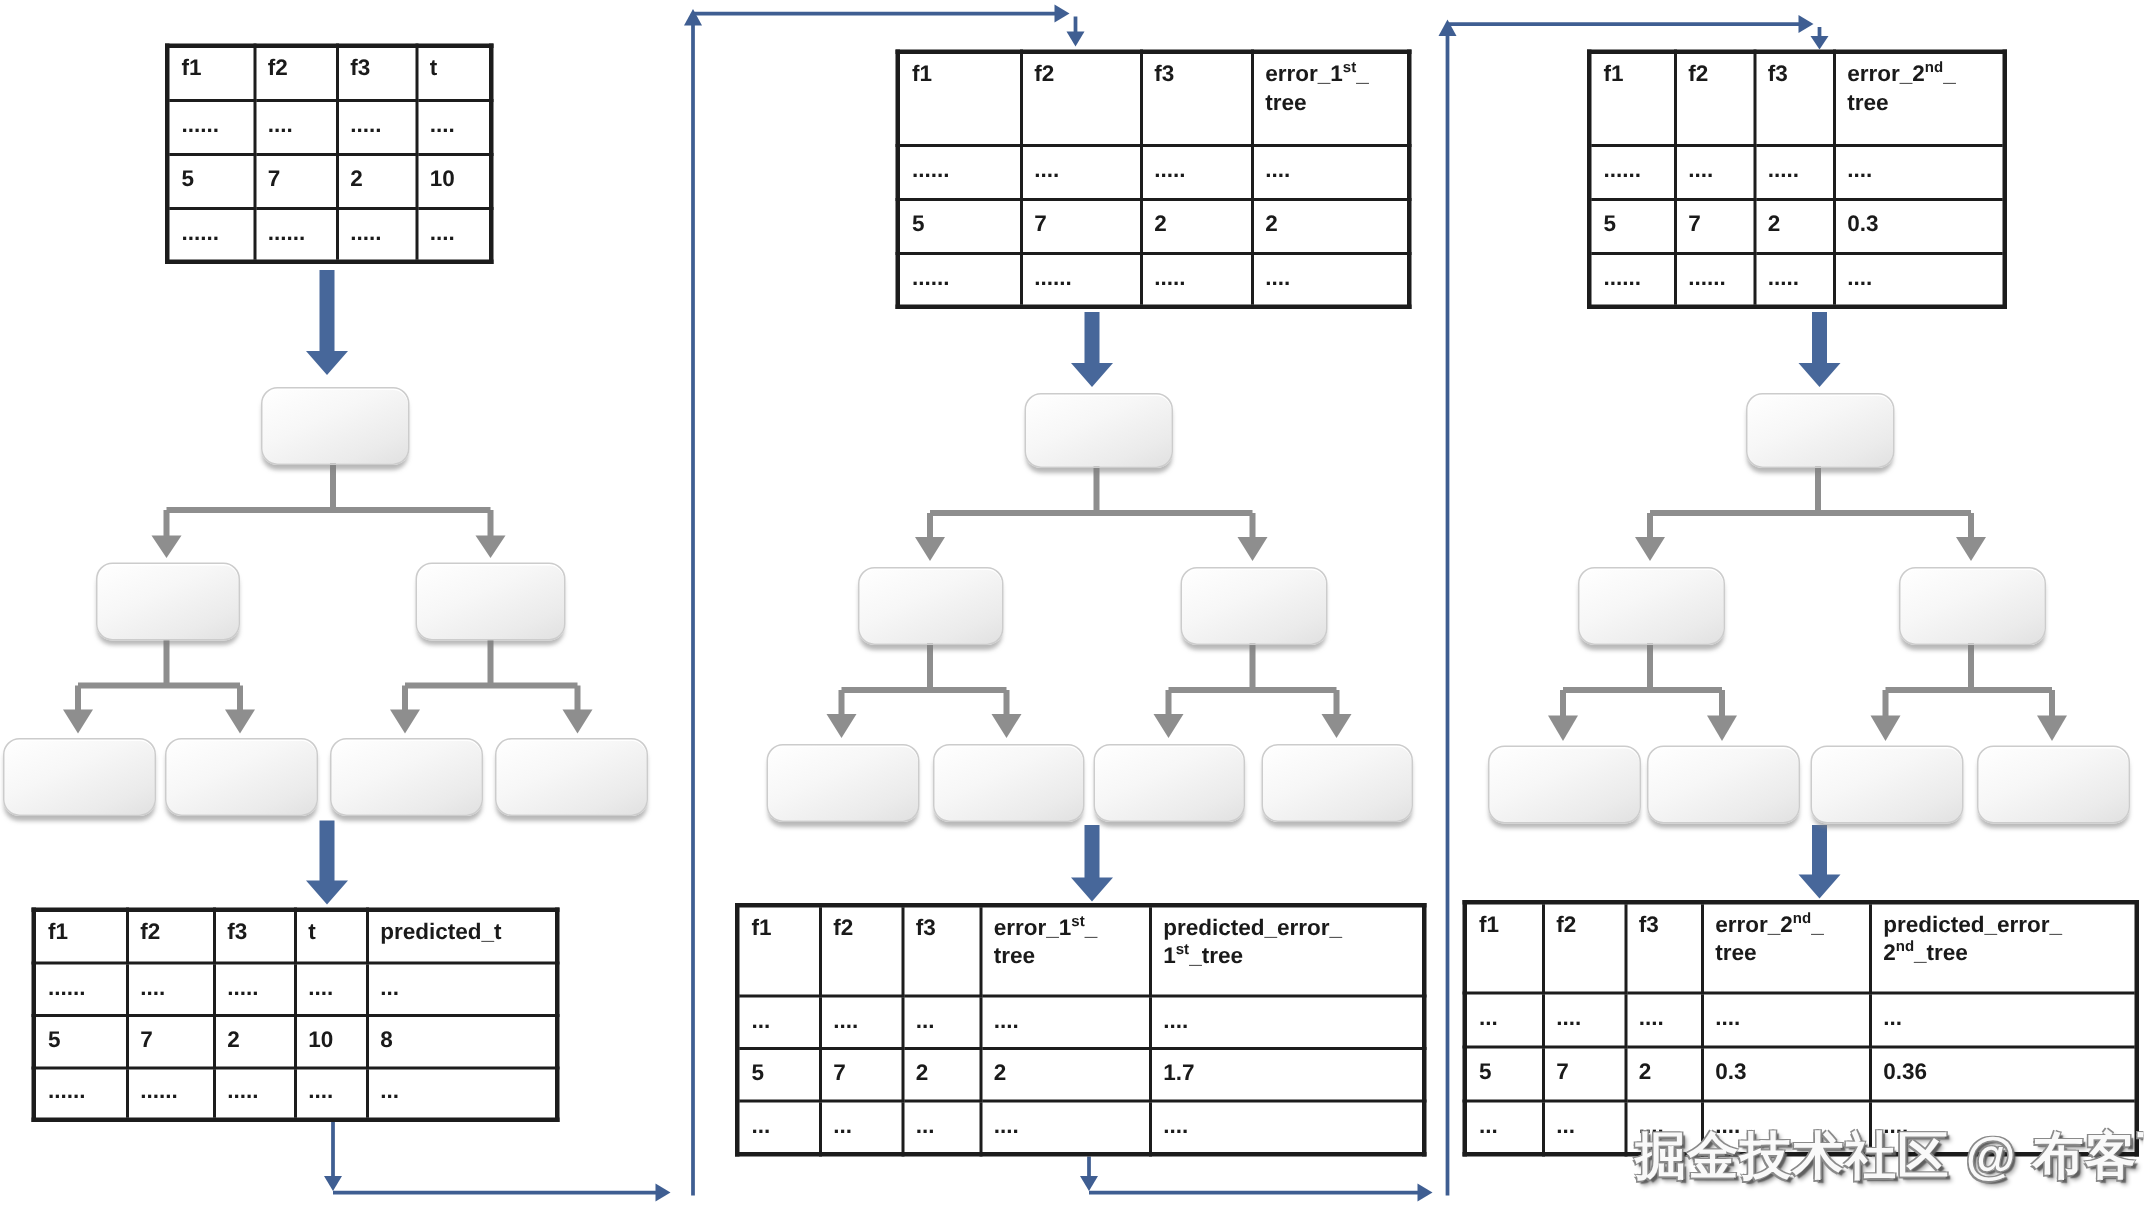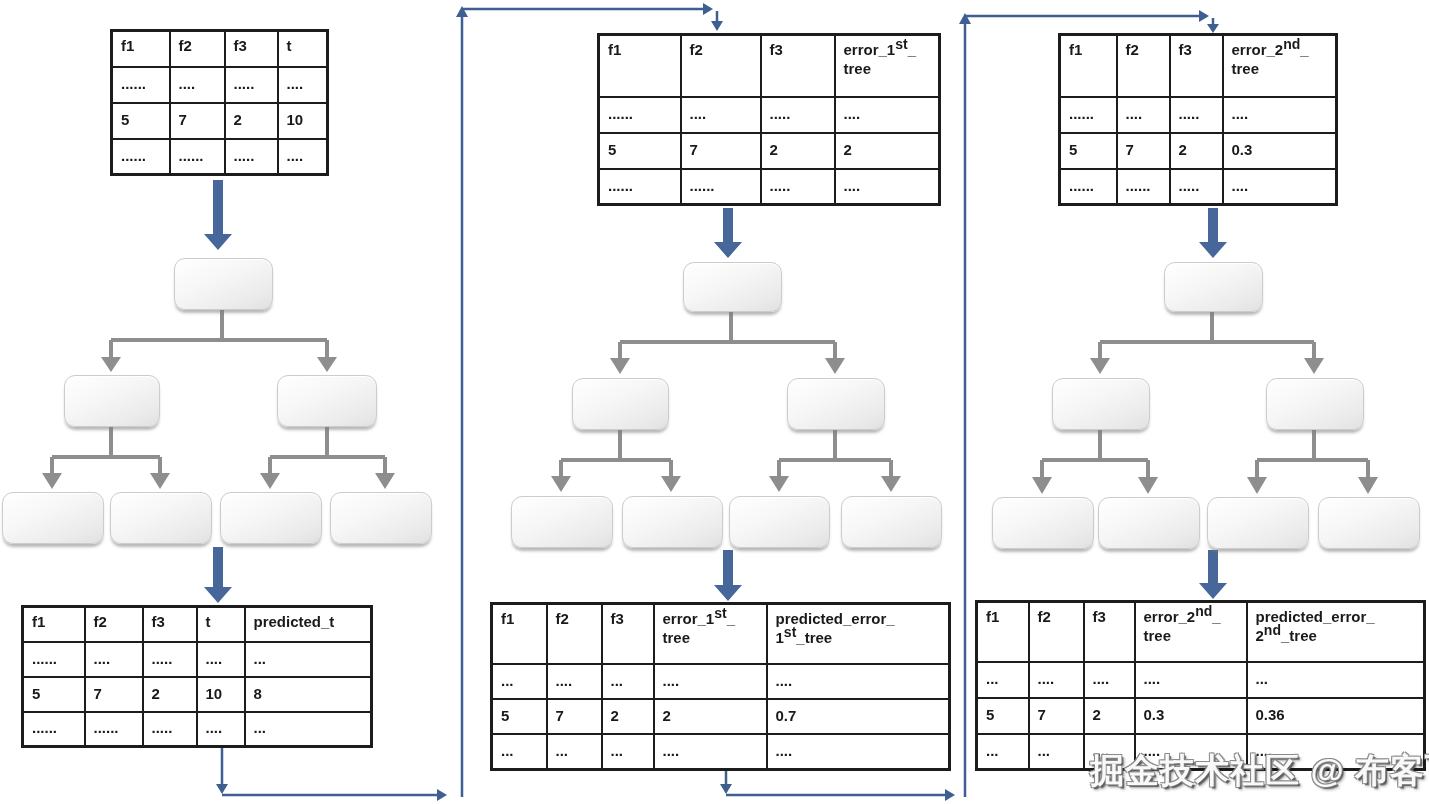--- a/index.html
+++ b/index.html
@@ -20,21 +20,21 @@
     position:absolute;z-index:3;border-collapse:collapse;table-layout:fixed;
     background:#ffffff;border:3px solid #1c1c1c;
   }
   table.dtable td{
     border:2px solid #1c1c1c;
     font-weight:bold;font-size:15px;color:#1a1a1a;
     padding:2px 4px 2px 8px;vertical-align:middle;line-height:1.25;
     overflow:hidden;white-space:normal;
   }
   table.dtable tr.hdr td{vertical-align:top;padding-top:5px;}
-  table.dtable sup{font-size:14px;line-height:0;}
+  table.dtable sup{font-size:10px;line-height:0;}
   
   .watermark{
     position:absolute;z-index:5;left:1090px;top:748px;width:335px;
     font-size:34px;font-weight:bold;letter-spacing:1px;text-align:right;
     color:rgba(255,255,255,0.95);
     text-shadow:-1px -1px 0 #8a8a8a,1px -1px 0 #8a8a8a,-1px 1px 0 #8a8a8a,
                  2px 2px 1px #5f5f5f,3px 3px 3px rgba(0,0,0,0.35);
     white-space:nowrap;
   }
 </style>
@@ -269,21 +269,21 @@
           <td>....</td>
           <td>...</td>
           <td>....</td>
           <td>....</td>
         </tr>
         <tr style="height:35px">
           <td>5</td>
           <td>7</td>
           <td>2</td>
           <td>2</td>
-          <td>0.7</td>
+          <td>1.7</td>
         </tr>
         <tr style="height:36px">
           <td>...</td>
           <td>...</td>
           <td>...</td>
           <td>....</td>
           <td>....</td>
         </tr>
       </tbody>
     </table>

